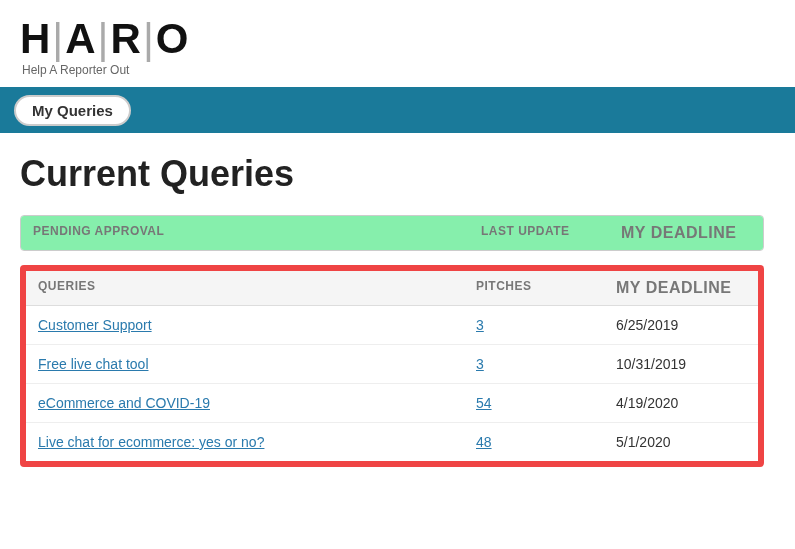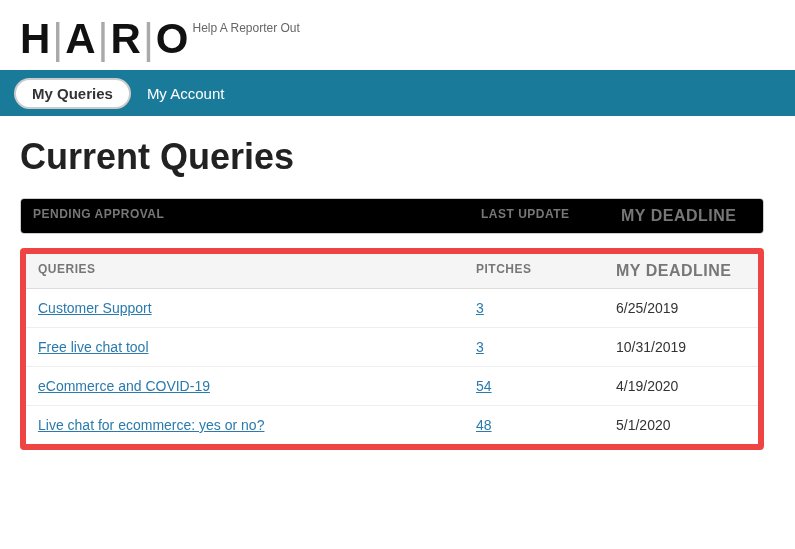--- a/index.html
+++ b/index.html
@@ -11,21 +11,21 @@
       min-height: 549px;
     }
 
     
     .header {
       padding: 18px 20px 10px 20px;
       background: #fff;
     }
     .logo-container {
       display: flex;
-      flex-direction: row;
+      flex-direction: column;
       align-items: flex-start;
     }
     .logo-text {
       font-size: 42px;
       font-weight: 900;
       letter-spacing: 2px;
       color: #111;
       line-height: 1;
       font-family: Arial, Helvetica, sans-serif;
     }
@@ -78,21 +78,21 @@
     }
 
     
     .table-section {
       border: 1px solid #ccc;
       border-radius: 4px;
       margin-bottom: 14px;
       overflow: hidden;
     }
     .table-header-row {
-      background: #000000;
+      background: #86efac;
       display: flex;
       padding: 8px 12px;
       font-size: 12px;
       color: #777;
       font-weight: bold;
       letter-spacing: 0.5px;
     }
     .col-main { flex: 1; }
     .col-last-update { width: 140px; font-size: 12px; color: #777; }
     .col-deadline { width: 130px; font-size: 16px; color: #777; }
@@ -154,21 +154,20 @@
   <div class="logo-container">
     <div class="logo-text">
       <span>H</span><span class="logo-separator">|</span><span>A</span><span class="logo-separator">|</span><span>R</span><span class="logo-separator">|</span><span>O</span>
     </div>
     <div class="logo-tagline">Help A Reporter Out</div>
   </div>
 </div>
 
 <nav class="navbar">
   <a class="nav-item active">My Queries</a>
-  <a class="nav-item">My Account</a>
 </nav>
 
 <div class="main-content">
   <h1 class="page-title">Current Queries</h1>
 
   <div class="table-section">
     <div class="table-header-row">
       <span class="col-main">PENDING APPROVAL</span>
       <span class="col-last-update">LAST UPDATE</span>
       <span class="col-deadline">MY DEADLINE</span>

